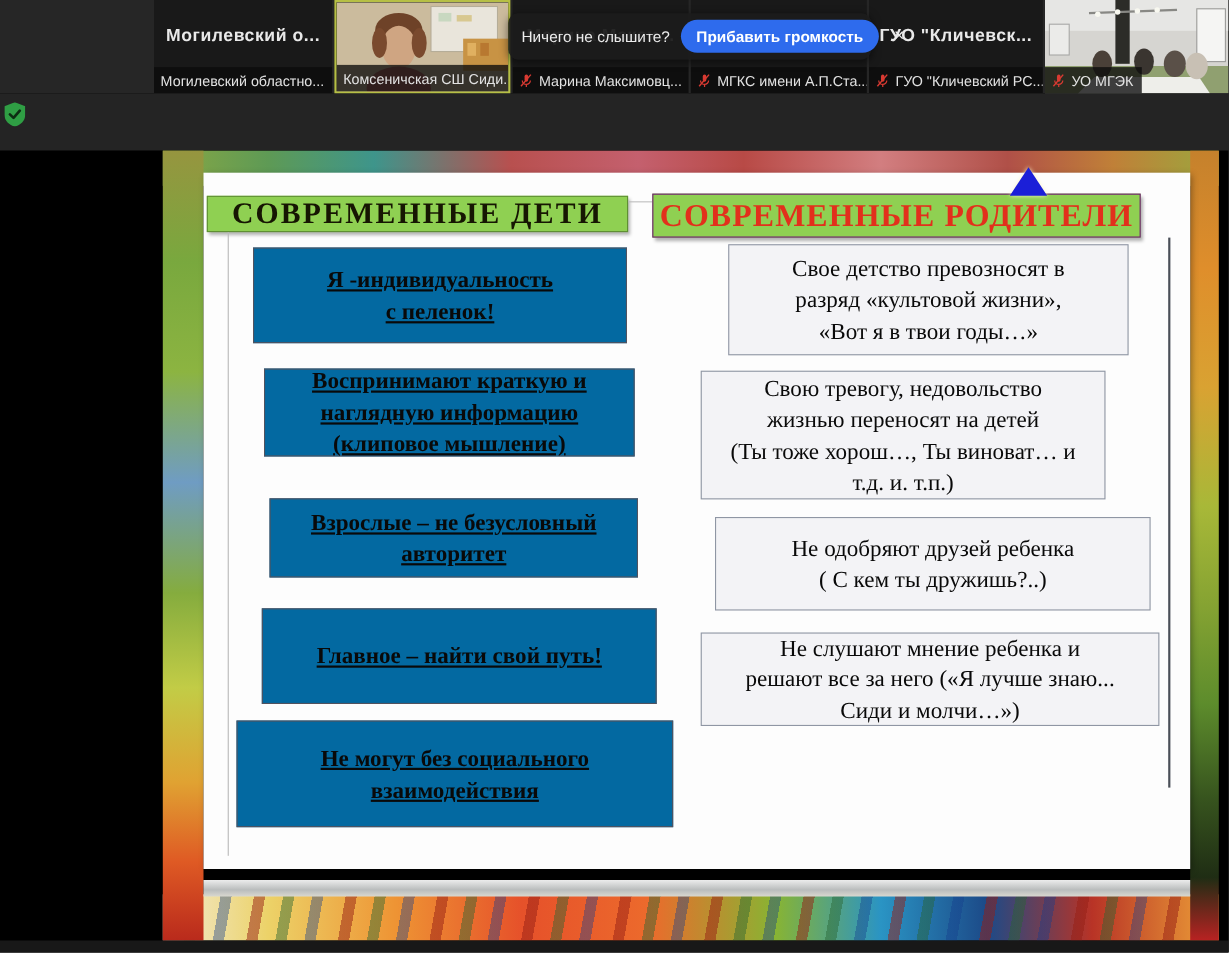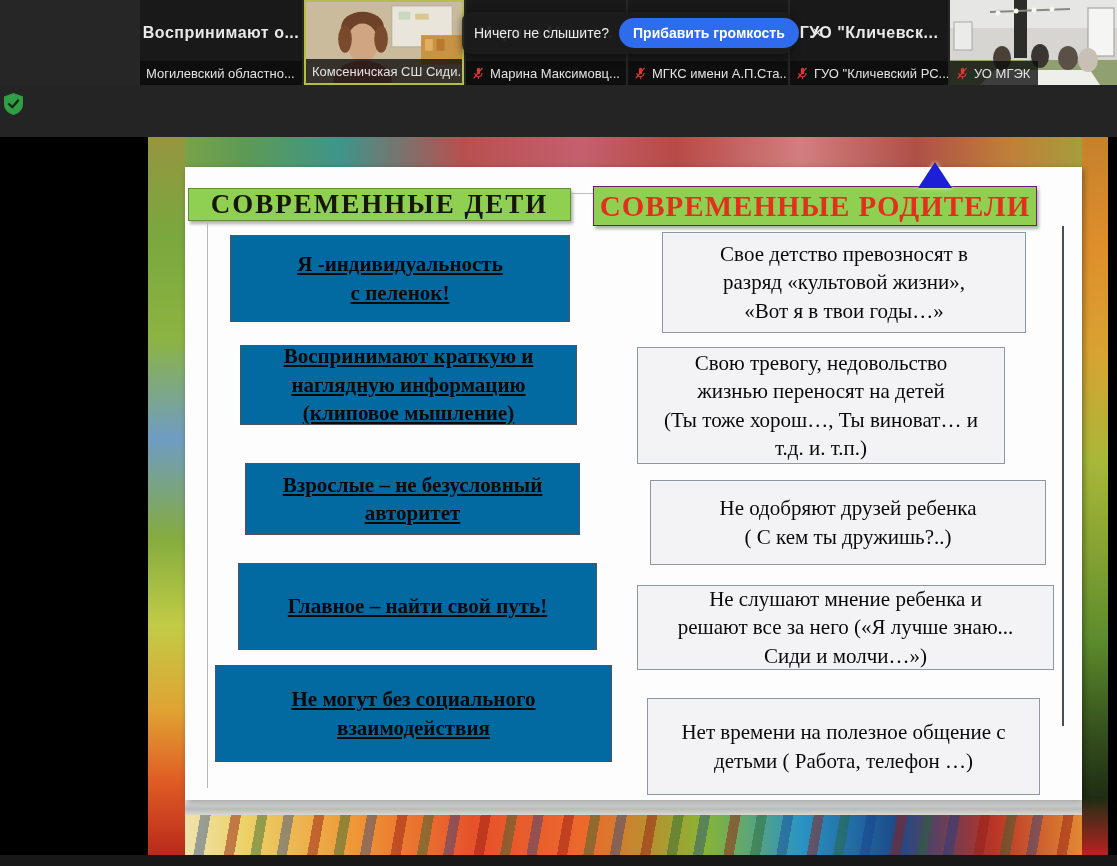--- a/index.html
+++ b/index.html
@@ -47,21 +47,21 @@
   .frame-bottom { position:absolute; left:0; top:676px; width:960px; height:42px;
     background:
       repeating-linear-gradient(100deg, rgba(150,30,20,.5) 0 10px, rgba(0,0,0,0) 10px 26px,
         rgba(40,100,50,.45) 26px 36px, rgba(0,0,0,0) 36px 52px, rgba(20,60,140,.4) 52px 62px, rgba(0,0,0,0) 62px 82px),
       linear-gradient(90deg,#f2ecd8,#ecd268 10%,#ee9434 22%,#e6512a 34%,#ec6a2c 46%,#88b433 58%,#2a94c4 68%,#1c4a88 78%,#b83326 88%,#eea238); }
   .frame-left { position:absolute; left:0; top:0; width:37px; height:718px;
     background:linear-gradient(180deg,#96953f,#79a83e 14%,#8cb441 28%,#6f9cc3 42%,#85ac3e 56%,#c2cc46 68%,#e0a232 80%,#df5a24 90%,#b92a1c); }
   .frame-right { position:absolute; left:934px; top:0; width:26px; height:718px;
     background:linear-gradient(180deg,#c5812c,#df8e2b 15%,#d9a232 30%,#a8b838 45%,#84a232 58%,#5d8c2c 70%,#37541e 82%,#1f2d14 92%,#b82222); }
 
-  .paper { position:absolute; left:37px; top:30px; width:897px; height:633px;
+  .paper { position:absolute; left:37px; top:20px; width:897px; height:633px;
            background:#fdfdfd; box-shadow:2px 2px 6px rgba(0,0,0,.35); }
   .paper-edge { position:absolute; left:37px; top:663px; width:897px; height:15px;
            background:linear-gradient(180deg,#ececec,#b9bcbc 60%,#d9d8d0); }
 
   
   .hdr { position:absolute; display:flex; align-items:center; justify-content:center;
          background:#8fd052; font-family:"Liberation Serif", serif; font-weight:bold;
          box-shadow:2px 3px 3px rgba(0,0,0,.3); white-space:nowrap; }
   .hdr-left { left:3px; top:21px; width:383px; height:33px; border:1px solid #5f8f33;
               color:#161602; font-size:27px; letter-spacing:2px; }
@@ -97,21 +97,21 @@
   .bottom-bar { position:absolute; left:0; top:855px; width:1117px; height:11px; background:#181818; }
 </style>
 </head>
 <body>
 
 <div class="screen">
 
   <div class="video-strip">
 
     <div class="tile" style="left:140px;width:162px;">
-      <div class="center-name">Воспринимают  о...</div>
+      <div class="center-name">Могилевский  о...</div>
       <div class="tile-label">
         <span>Могилевский областно...</span>
       </div>
     </div>
 
     <div class="tile speaking" style="left:304px;width:160px;">
       <svg class="vid-art" viewBox="0 0 160 85" preserveAspectRatio="none">
         <rect width="160" height="85" fill="#cbbb9d"></rect>
         <rect x="88" y="4" width="62" height="42" fill="#e9e5db" stroke="#b5ad98"></rect>
         <rect x="95" y="10" width="12" height="8" fill="#c8d8c0"></rect>
@@ -253,20 +253,18 @@
 «Вот я в твои годы…»</div>
         <div class="sbox rgt b-r2">Свою тревогу, недовольство
 жизнью переносят на детей
 (Ты  тоже хорош…, Ты виноват… и
 т.д. и. т.п.)</div>
         <div class="sbox rgt b-r3">Не одобряют друзей ребенка
 ( С кем ты дружишь?..)</div>
         <div class="sbox rgt b-r4">Не слушают мнение ребенка и
 решают все за него («Я лучше знаю...
 Сиди и молчи…»)</div>
-        <div class="sbox rgt b-r5">Нет времени на полезное общение с
-детьми ( Работа, телефон …)</div>
       </div>
     </div>
   </div>
 
   <div class="bottom-bar"></div>
 </div>
 
 </body></html>

